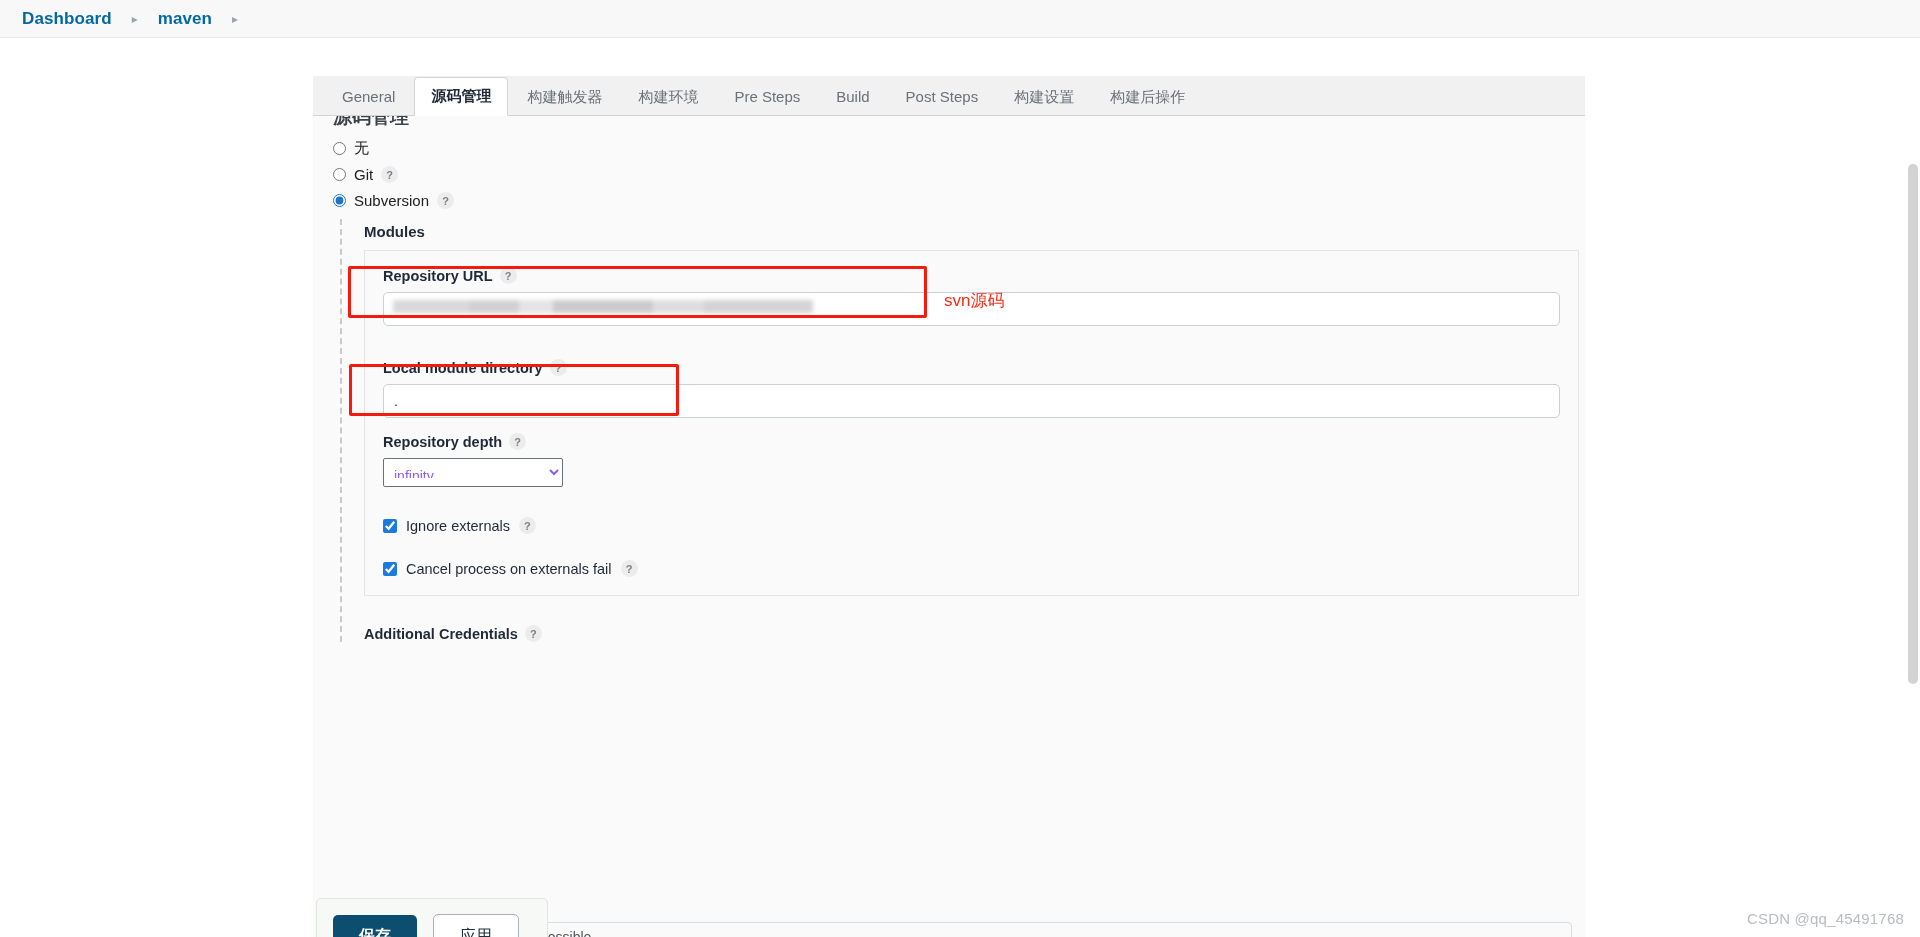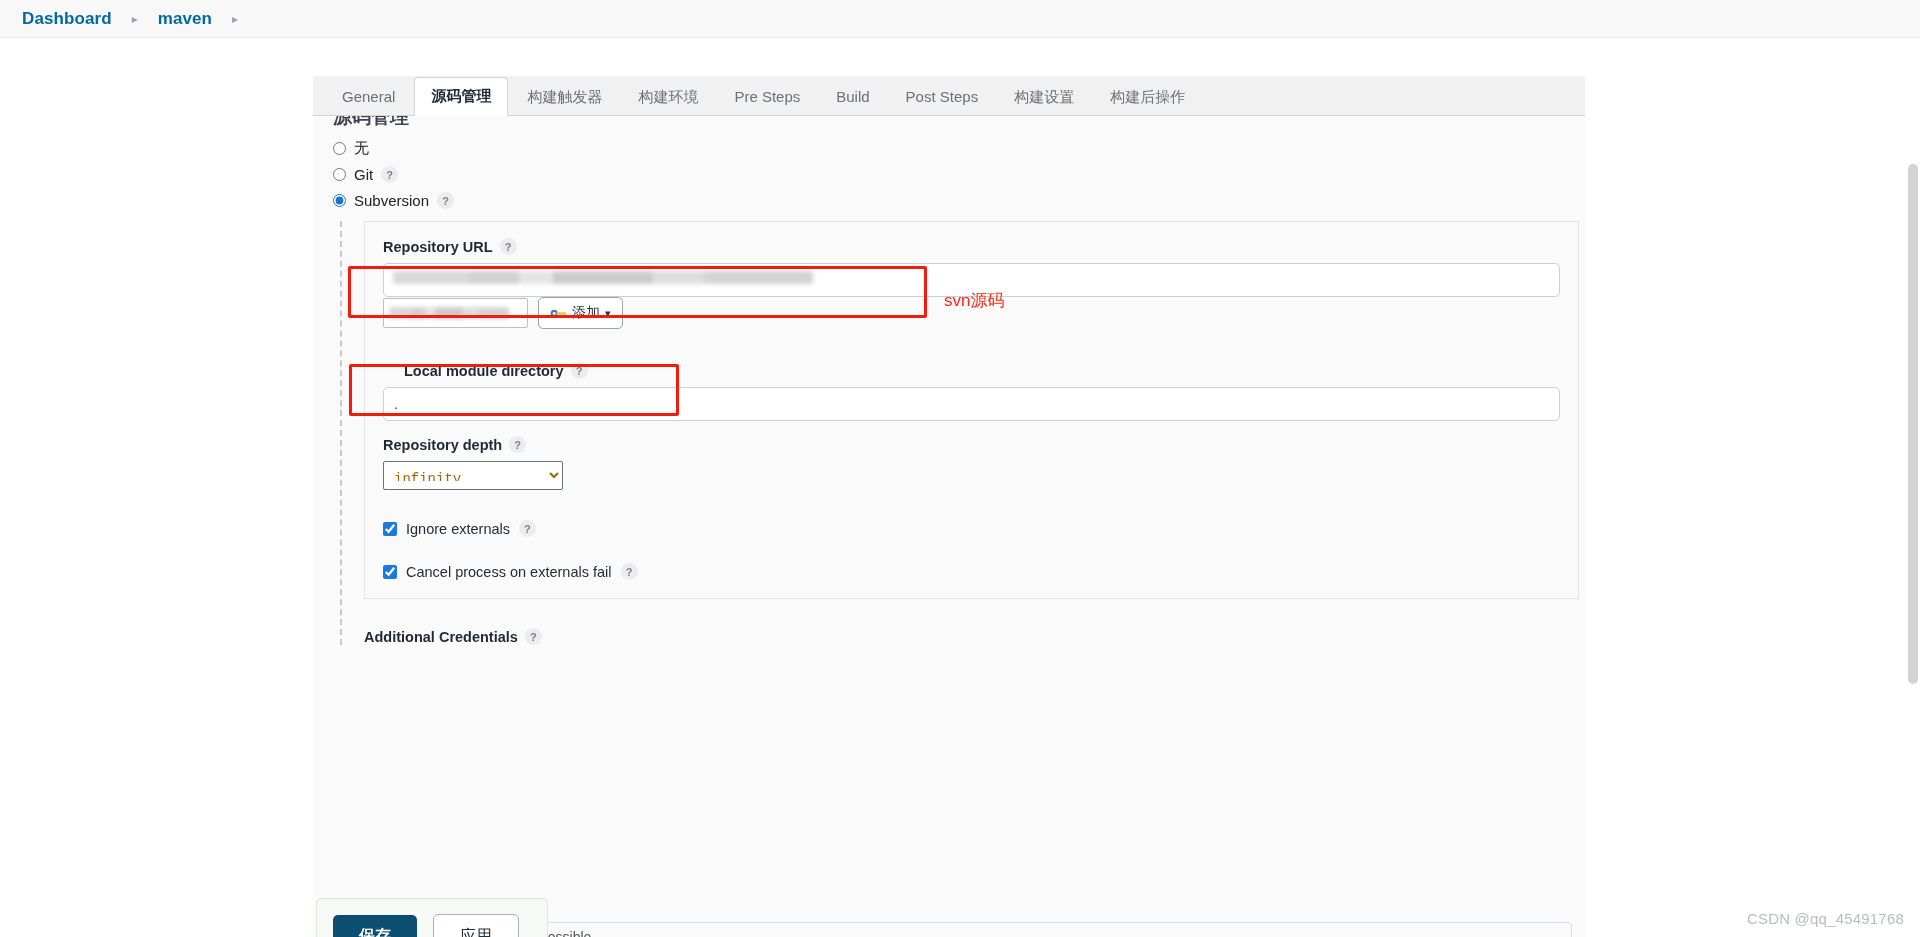--- a/index.html
+++ b/index.html
@@ -212,23 +212,23 @@
     z-index: 4;
   }
 
   .selectbox {
     width: 180px;
     height: 29px;
     border: 1px solid #6b7077;
     border-radius: 2px;
     background: #fff;
     font-size: 14px;
-    color: #a16207;
+    color: #8b5cf6;
     padding: 8px 6px;
-    font-family: Liberation Mono, monospace;
+    font-family: Liberation Sans, sans-serif;
   }
 
   .chk-row {
     display: flex;
     align-items: center;
     gap: 9px;
     font-size: 14.5px;
     color: #1f2937;
   }
 
@@ -387,55 +387,38 @@
       </div>
       <div class="radio-row" style="margin-top:5px;">
         <input type="radio" name="scm" checked="" style="">
         <span class="rlabel">Subversion</span>
         <span class="help">?</span>
       </div>
     </div>
 
     <div class="indent-block" style="margin-top:8px; margin-right:3px;">
 
+      <div class="blk-title">Modules</div>
 
       <div class="module-card">
 
         
         <div class="fld-label">
           <span>Repository URL</span>
           <span class="help">?</span>
         </div>
         <div style="position:relative;">
           <input class="txtinput" type="text" value="" style="">
           <div class="redact" style="left:10px; top:8px; width:420px; height:13px;"></div>
         </div>
 
         
-        <div style="display:flex; align-items:center; gap:10px; position:relative;">
-          <div style="position:relative; width:145px;">
-            <input class="txtinput" style="height: 30px; border-radius: 2px; border-color: rgb(185, 193, 200);" type="text" value="">
-            <div class="redact" style="left:6px; top:9px; width:120px; height:12px;"></div>
-          </div>
-          <button class="add-cred-btn">
-            <span class="key-ico">
-              <svg width="17" height="13" viewBox="0 0 17 13">
-                <circle cx="4.2" cy="6.4" r="3.6" fill="#3f7fc1"></circle>
-                <circle cx="4.2" cy="6.4" r="1.4" fill="#fff"></circle>
-                <rect x="6.5" y="5.3" width="9.5" height="2.3" fill="#e9c93c"></rect>
-                <rect x="12.3" y="7.4" width="2.1" height="3" fill="#e9c93c"></rect>
-              </svg>
-            </span>
-            <span>添加</span>
-            <span style="font-size:11px;">▾</span>
-          </button>
-        </div>
 
         
-        <div class="fld-label" style="margin-top:33px;margin-left:21px;">
+        <div class="fld-label" style="margin-top:33px;">
           <span>Local module directory</span>
           <span class="help">?</span>
         </div>
         <input class="txtinput" type="text" value="." style="">
 
         
         <div class="fld-label" style="margin-top:15px;">
           <span>Repository depth</span>
           <span class="help">?</span>
         </div>

